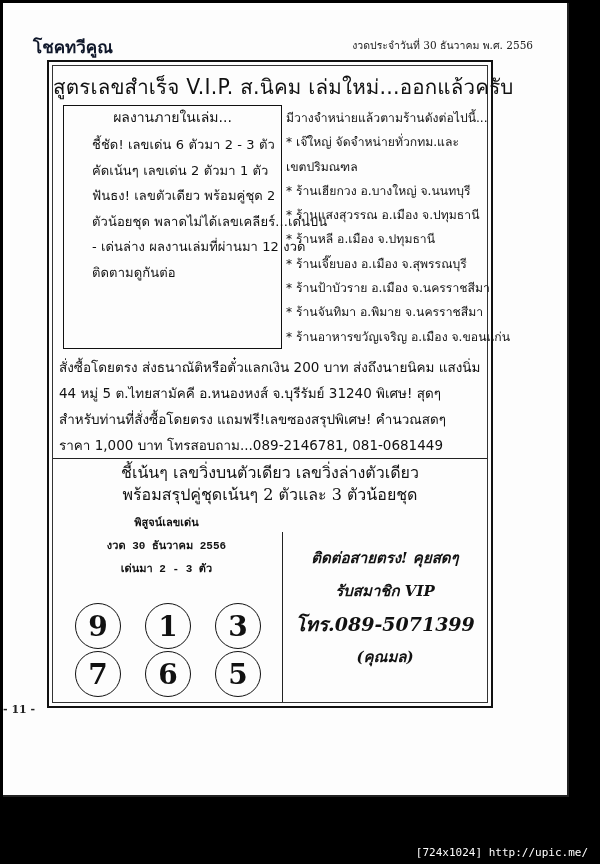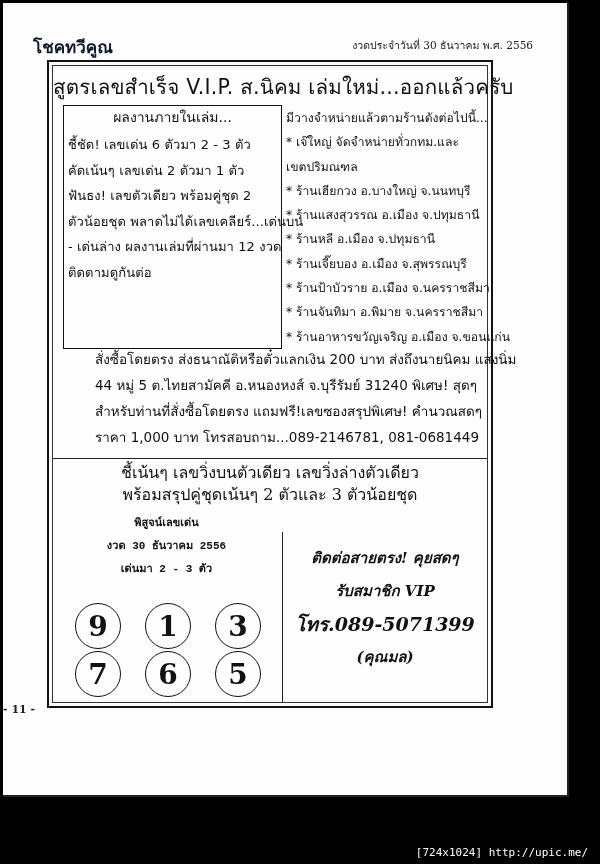--- a/index.html
+++ b/index.html
@@ -5,24 +5,24 @@
   html, body { margin:0; padding:0; }
   body { width:600px; height:864px; background:#000; position:relative; overflow:hidden; font-family:"DejaVu Sans", sans-serif; }
   .page { position:absolute; left:3px; top:3px; width:564px; height:792px; background:#fdfdfd; border-right:2px solid #222; border-bottom:2px solid #222; }
   .hdr-left { position:absolute; left:30px; top:30px; font-size:17px; font-weight:bold; color:#0f172a; }
   .hdr-right { position:absolute; right:34px; top:34px; font-size:10.5px; color:#222; font-family:"DejaVu Serif", serif; }
   .outer { position:absolute; left:44px; top:57px; width:442px; height:644px; border:2px solid #111; padding:0; }
   .outer-inner { position:absolute; left:3px; top:3px; right:3px; bottom:3px; border:1px solid #333; }
   .title { position:absolute; left:0; right:0; top:4px; text-align:center; font-size:20.5px; color:#111; letter-spacing:0.2px; white-space:nowrap; }
   .leftbox { position:absolute; left:10px; top:39px; width:217px; height:242px; border:1px solid #111; }
   .leftbox .lb-title { text-align:center; font-size:14px; margin-bottom:4px; color:#111; }
-  .leftbox .lb-line { font-size:13px; line-height:25.5px; padding-left:4px; white-space:nowrap; color:#111; letter-spacing:0.1px; }
+  .leftbox .lb-line { font-size:13px; line-height:25.5px; padding-left:4px; white-space:nowrap; color:#111; letter-spacing:0.1px;margin-left:24px; }
   .rightlist { position:absolute; left:233px; top:40px; width:200px; }
   .rightlist .rl-line { font-size:12.2px; line-height:24.3px; white-space:nowrap; color:#111; }
-  .orderblock { position:absolute; left:4px; right:4px; top:280px;margin-left:36px; }
+  .orderblock { position:absolute; left:4px; right:4px; top:288px; }
   .orderblock .ob-line { font-size:13.5px; line-height:26px; white-space:nowrap; color:#111; padding-left:2px; }
   .hdivider { position:absolute; left:0; right:0; top:392px; border-top:1.5px solid #222; }
   .promo { position:absolute; left:0; right:0; top:396px; text-align:center; }
   .promo .pr-line { font-size:16px; line-height:22px; color:#111; font-family:"DejaVu Serif", serif; white-space:nowrap; }
   .proof { position:absolute; left:0; width:227px; top:446px; text-align:center; }
   .proof .pf-label { font-size:11px; font-weight:bold; font-family:Liberation Mono, monospace; line-height:23px; color:#111; }
   .vdivider { position:absolute; left:229px; top:466px; bottom:0; border-left:1px solid #222; }
   .numgrid { position:absolute; left:14px; top:537px; width:210px; display:grid; grid-template-columns:repeat(3,70px); row-gap:2px; }
   .numcircle { width:44px; height:44px; border:1.3px solid #111; border-radius:50%; display:flex; align-items:center; justify-content:center; font-family:"DejaVu Serif", serif; font-weight:bold; font-size:28px; color:#111; margin-left:8px; }
   .contact { position:absolute; left:230px; right:0; top:476px; text-align:center; }

